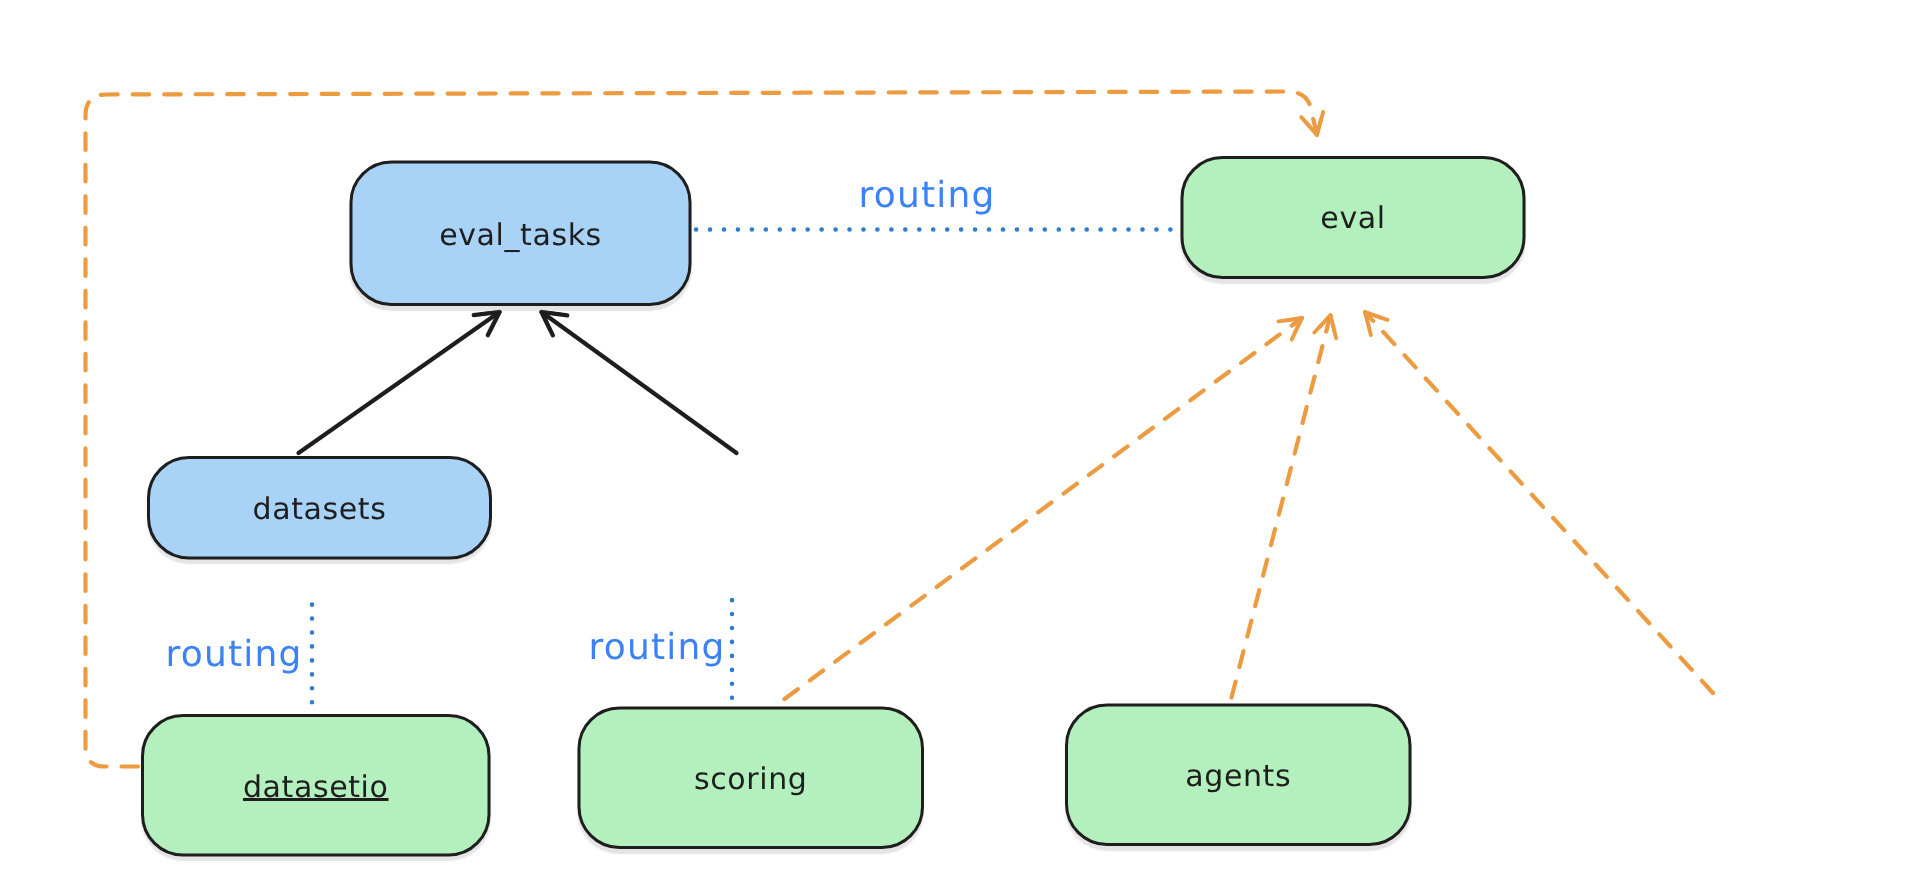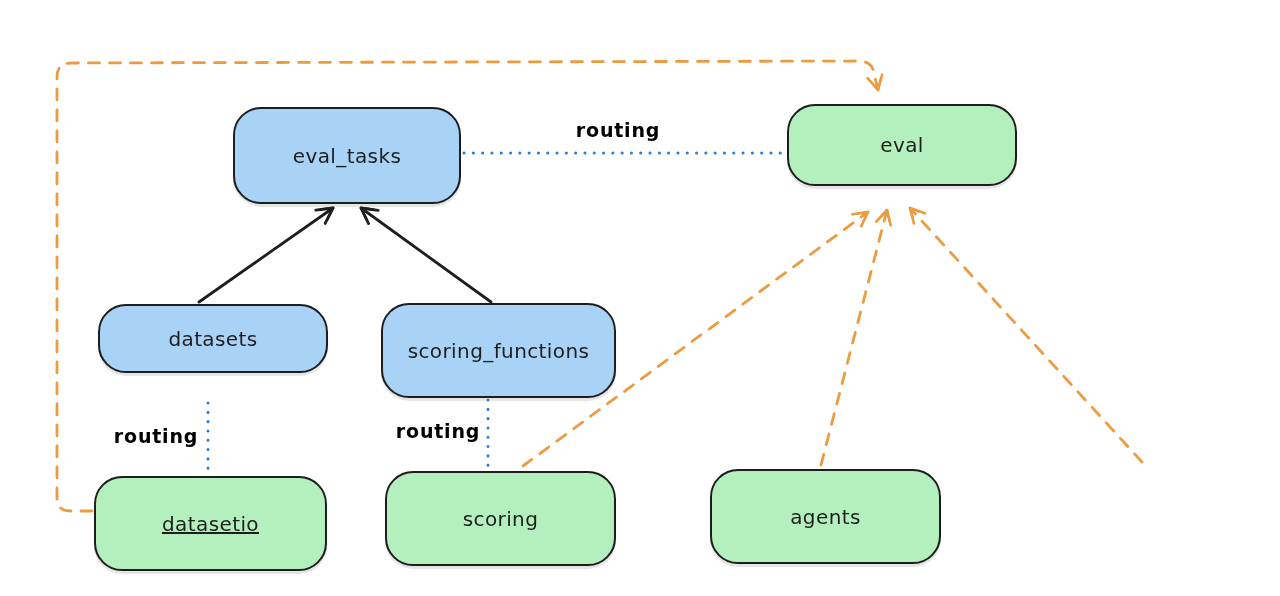--- a/index.html
+++ b/index.html
@@ -33,23 +33,23 @@
     letter-spacing: 0.4px;
     color: #1e1e1e;
     box-shadow: 0 3px 1px rgba(130,130,130,0.22);
   }
   .node.blue  { background: #a8d3f6; align-items: center; }
   .node.green { background: #b4f0bd; }
 
   .edge-label {
     position: absolute;
     transform: translate(-50%, -50%);
-    color: #000000;
-    font-size: 19px;
-    font-weight: 700;
+    color: #3b82f6;
+    font-size: 24px;
+    font-weight: 400;
     letter-spacing: 0.8px;
     white-space: nowrap;
   }
 
   
   #node-eval-tasks        { left: 233px; top: 107px; width: 228px; height: 97px; }
   #node-eval              { left: 787px; top: 104px; width: 230px; height: 82px; }
   #node-datasets          { left:  98px; top: 304px; width: 230px; height: 69px; }
   #node-scoring-functions { left: 381px; top: 303px; width: 235px; height: 95px; }
   #node-datasetio         { left:  94px; top: 476px; width: 233px; height: 95px; text-decoration: underline; }
@@ -93,23 +93,20 @@
 
   <div class="node blue" id="node-eval-tasks">
     <span>eval_tasks</span>
   </div>
   <div class="node green" id="node-eval">
     <span>eval</span>
   </div>
   <div class="node blue" id="node-datasets">
     <span>datasets</span>
   </div>
-  <div class="node blue" id="node-scoring-functions">
-    <span>scoring_functions</span>
-  </div>
   <div class="node green" id="node-datasetio">
     <span>datasetio</span>
   </div>
   <div class="node green" id="node-scoring">
     <span>scoring</span>
   </div>
   <div class="node green" id="node-agents">
     <span>agents</span>
   </div>
 

